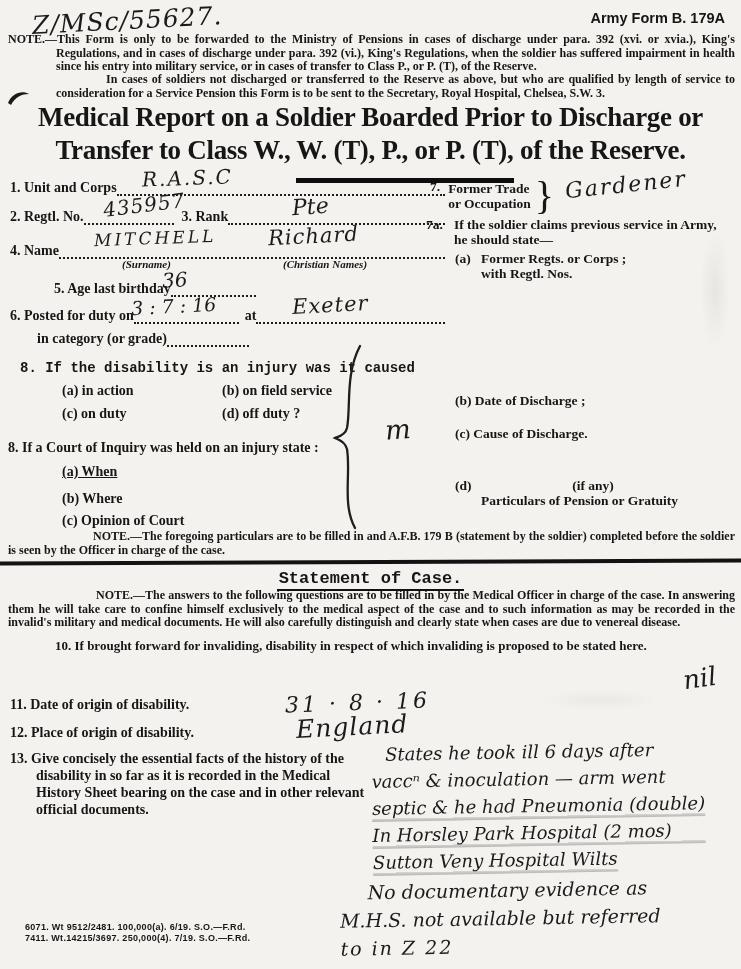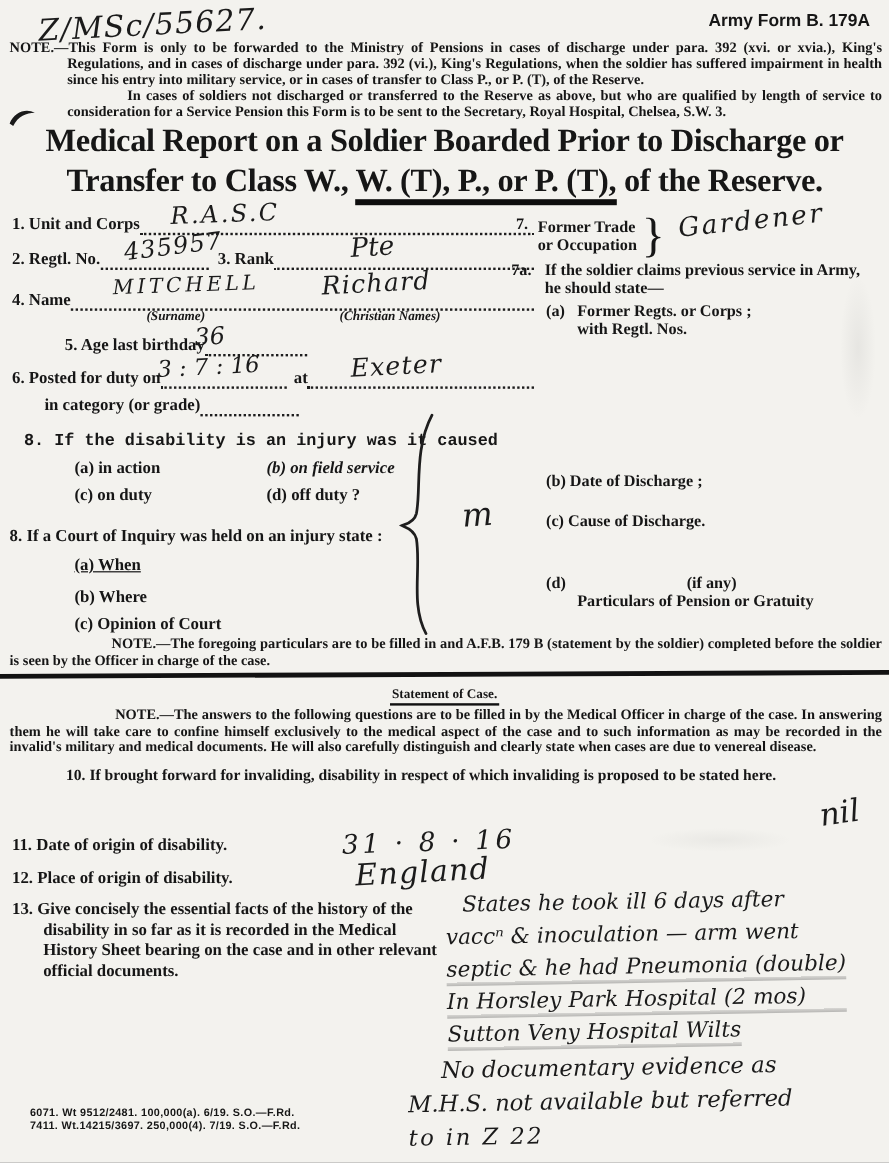--- a/index.html
+++ b/index.html
@@ -14,21 +14,21 @@
   .note{font-size:12px;line-height:13.5px;text-align:justify;}
   .item{font-size:14px;line-height:16px;}
   .hw{
     font-family:"DejaVu Serif",serif;font-style:italic;color:#1b1b1b;
     white-space:nowrap;
   }
   .leader{display:inline-block;border-bottom:2px dotted #1d1d1d;height:13px;}
   .row{display:flex;align-items:flex-end;}
   .us{background-image:linear-gradient(to top, rgba(85,85,85,0.38) 0px, rgba(110,110,110,0.22) 3px, transparent 3px);}
   .titleline{font-size:27px;line-height:33px;font-weight:700;letter-spacing:-0.3px;}
-  .uline{border-bottom:5px solid #0e0e0e;padding-bottom:1px;}
+  .uline{border-bottom:5px solid #0e0e0e;padding-bottom:13px;}
   .hang{padding-left:48px;text-indent:-48px;}
   .hang2{padding-left:48px;text-indent:50px;}
   .caption{font-size:11px;font-style:italic;font-weight:700;}
   .rcol{font-size:13.5px;line-height:15px;}
   .artifact{pointer-events:none;}
 </style>
 </head>
 <body>
 
 <div class="page">
@@ -88,21 +88,21 @@
   <div class="abs hw" style="left:131px;top:295px;font-size:19px;transform:rotate(-3deg);">3 : 7 : 16</div>
   <div class="abs hw" style="left:292px;top:293px;font-size:21px;transform:rotate(-3deg);letter-spacing:1px;">Exeter</div>
 
   <div class="abs print item row" style="left:37px;top:331px;width:240px;">
     <span>in category (or grade)</span>
     <span class="leader" style="width:82px;"></span>
   </div>
 
   <div class="abs print item" style="left:20px;top:360px;font-family:Liberation Mono, monospace;">8. If the disability is an injury was it caused</div>
   <div class="abs print item" style="left:62px;top:383px;">(a) in action</div>
-  <div class="abs print item" style="left:222px;top:383px;font-style:italic;">(b) on field service</div>
+  <div class="abs print item" style="left:222px;top:383px;">(b) on field service</div>
   <div class="abs print item" style="left:62px;top:406px;">(c) on duty</div>
   <div class="abs print item" style="left:222px;top:406px;">(d) off duty ?</div>
 
   <div class="abs print item" style="left:8px;top:440px;">8. If a Court of Inquiry was held on an injury state :</div>
   <div class="abs print item" style="left:62px;top:464px;text-decoration:underline;">(a) When</div>
   <div class="abs print item" style="left:62px;top:491px;">(b) Where</div>
   <div class="abs print item" style="left:62px;top:513px;">(c) Opinion of Court</div>
 
   <svg class="abs artifact" style="left:330px;top:344px;" width="40" height="186" viewBox="0 0 40 186">
     <path d="M30,2 C15,30 21,64 17,84 C15,92 7,93 5,94 C7,95 15,97 17,105 C21,130 12,160 25,184" stroke="#1e1e1e" stroke-width="2.3" fill="none" stroke-linecap="round"></path>
@@ -138,21 +138,21 @@
       <span style="display:block;text-align:center;">(if any)</span>
       <span style="display:block;">Particulars of Pension or Gratuity</span>
     </span>
   </div>
 
   <div class="abs print note" style="left:8px;top:530px;width:727px;text-indent:85px;">NOTE.—The foregoing particulars are to be filled in and A.F.B. 179 B (statement by the soldier) completed before the soldier is seen by the Officer in charge of the case.</div>
 
   <div class="abs" style="left:0;top:560px;width:741px;height:4px;background:#121212;transform:rotate(-0.25deg);"></div>
 
   <div class="abs" style="left:0;top:569px;width:741px;text-align:center;">
-    <span class="print" style="font-size:11px;border-bottom:2.5px solid #111;padding:0 2px 1px;">Statement of Case.</span>
+    <span class="print" style="font-size:17px;border-bottom:2.5px solid #111;padding:0 2px 1px;font-family:Liberation Mono, monospace;">Statement of Case.</span>
   </div>
 
   <div class="abs print note" style="left:8px;top:589px;width:727px;text-indent:88px;">NOTE.—The answers to the following questions are to be filled in by the Medical Officer in charge of the case.  In answering them he will take care to confine himself exclusively to the medical aspect of the case and to such information as may be recorded in the invalid's military and medical documents.  He will also carefully distinguish and clearly state when cases are due to venereal disease.</div>
 
   <div class="abs print" style="left:55px;top:638px;width:660px;font-size:13px;">10.  If brought forward for invaliding, disability in respect of which invaliding is proposed to be stated here.</div>
   <div class="abs hw" style="left:683px;top:663px;font-size:26px;transform:rotate(-8deg);">nil</div>
 
   <div class="abs print item" style="left:10px;top:697px;">11. Date of origin of disability.</div>
   <div class="abs hw" style="left:285px;top:690px;font-size:22px;letter-spacing:3px;transform:rotate(-2deg);">31 · 8 · 16</div>
 

